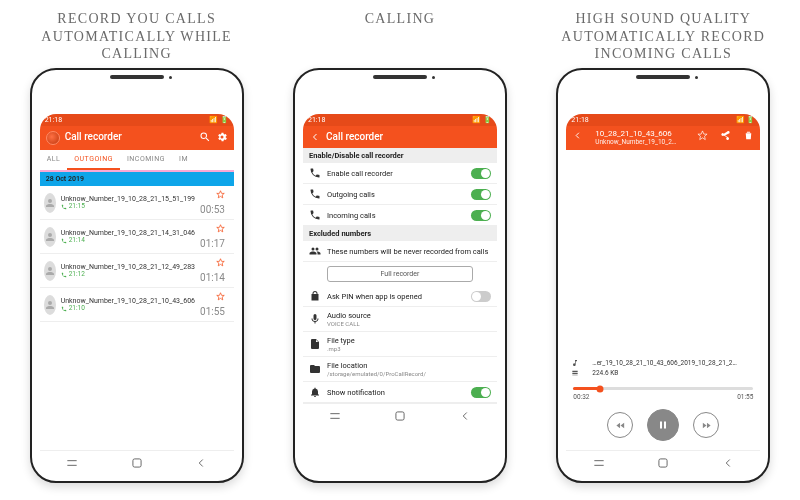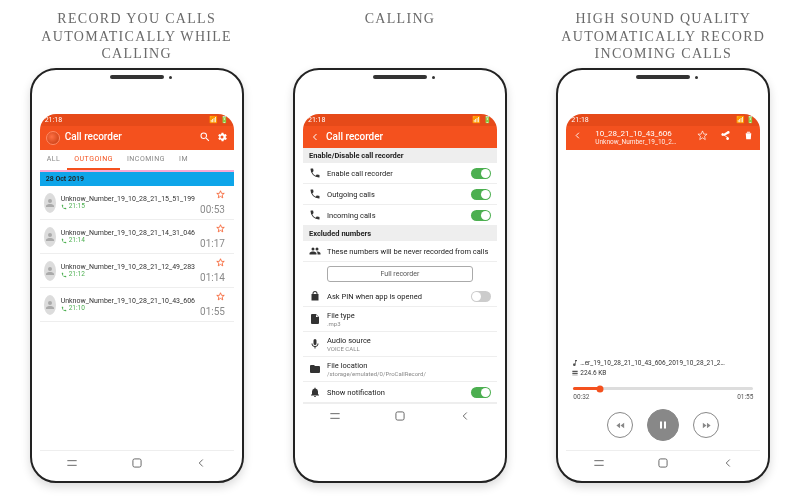--- a/index.html
+++ b/index.html
@@ -41,21 +41,21 @@
   .toggle.off::after { left: 1px; }
   .fullbtn { margin: 4px 24px; border: 1px solid #aaa; border-radius: 3px; text-align: center; font-size: 7px; padding: 3px 0; color: #555; }
   .phdr1 { background: #e64a19; color: #fff; display: flex; justify-content: space-between; padding: 2px 5px; font-size: 7px; }
   .phdr2 { background: #f4511e; color: #fff; display: flex; align-items: flex-start; padding: 4px 6px; gap: 12px; }
   .phdr2 svg { width: 11px; height: 11px; fill: #fff; }
   .pinfo { flex: 1; line-height: 1.1; }
   .pinfo .t1 { font-size: 8px; }
   .pinfo .t2 { font-size: 6.5px; opacity: .9; }
   .player-body { flex: 1; position: relative; display: flex; flex-direction: column; justify-content: flex-end; padding: 5px; }
   .meta-list { font-size: 6.5px; color: #333; margin-bottom: 6px; }
-  .meta-list div { display: flex; align-items: flex-start; gap: 1px; padding: 1px 0; }
+  .meta-list div { display: flex; align-items: flex-start; gap: 13px; padding: 1px 0; }
   .meta-list svg { width: 8px; height: 8px; fill: #555; }
   .track { position: relative; height: 3px; background: #ddd; margin: 3px 2px; border-radius: 2px; }
   .prog { position: absolute; left: 0; top: 0; bottom: 0; width: 15%; background: #f4511e; border-radius: 2px; }
   .thumb { position: absolute; left: 15%; top: 50%; width: 7px; height: 7px; background: #f4511e; border-radius: 50%; transform: translate(-50%, -50%); }
   .times { display: flex; justify-content: space-between; font-size: 6.5px; color: #555; padding: 0 2px; }
   .controls { display: flex; justify-content: center; align-items: center; gap: 14px; padding: 8px 0 4px; }
   .cbtn { width: 26px; height: 26px; border: 1.5px solid #888; border-radius: 50%; display: flex; align-items: center; justify-content: center; }
   .cbtn svg { width: 11px; height: 11px; fill: #888; }
   .cbtn.play { width: 32px; height: 32px; background: #888; border-color: #888; }
   .cbtn.play svg { fill: #fff; width: 12px; height: 12px; }
@@ -249,34 +249,34 @@
       <div class="fullbtn">Full recorder</div>
       <div class="srow">
         <svg class="ico" viewBox="0 0 24 24">
             <path d="M17 8V7a5 5 0 00-10 0v1H5v13h14V8zm-8 0V7a3 3 0 016 0v1z"></path>
           </svg>
         <div class="slabel">Ask PIN when app is opened</div>
         <div class="toggle off"></div>
       </div>
       <div class="srow">
         <svg class="ico" viewBox="0 0 24 24">
+            <path d="M12 14a3 3 0 003-3V5a3 3 0 00-6 0v6a3 3 0 003 3zm5-3a5 5 0 01-10 0H5a7 7 0 006 6.9V21h2v-3.1A7 7 0 0019 11z"></path>
+          </svg>
+        <div class="slabel">
+            <div>Audio source</div>
+            <div class="ssub">VOICE CALL</div>
+          </div>
+      </div>
+      <div class="srow">
+        <svg class="ico" viewBox="0 0 24 24">
             <path d="M14 2H6a2 2 0 00-2 2v16a2 2 0 002 2h12a2 2 0 002-2V8zm0 6V3.5L18.5 8z"></path>
           </svg>
         <div class="slabel">
             <div>File type</div>
             <div class="ssub">.mp3</div>
-          </div>
-      </div>
-      <div class="srow">
-        <svg class="ico" viewBox="0 0 24 24">
-            <path d="M12 14a3 3 0 003-3V5a3 3 0 00-6 0v6a3 3 0 003 3zm5-3a5 5 0 01-10 0H5a7 7 0 006 6.9V21h2v-3.1A7 7 0 0019 11z"></path>
-          </svg>
-        <div class="slabel">
-            <div>Audio source</div>
-            <div class="ssub">VOICE CALL</div>
           </div>
       </div>
       <div class="srow">
         <svg class="ico" viewBox="0 0 24 24">
             <path d="M10 4H4a2 2 0 00-2 2v12a2 2 0 002 2h16a2 2 0 002-2V8a2 2 0 00-2-2h-8z"></path>
           </svg>
         <div class="slabel">
             <div>File location</div>
             <div class="ssub">/storage/emulated/0/ProCallRecord/</div>
           </div>

